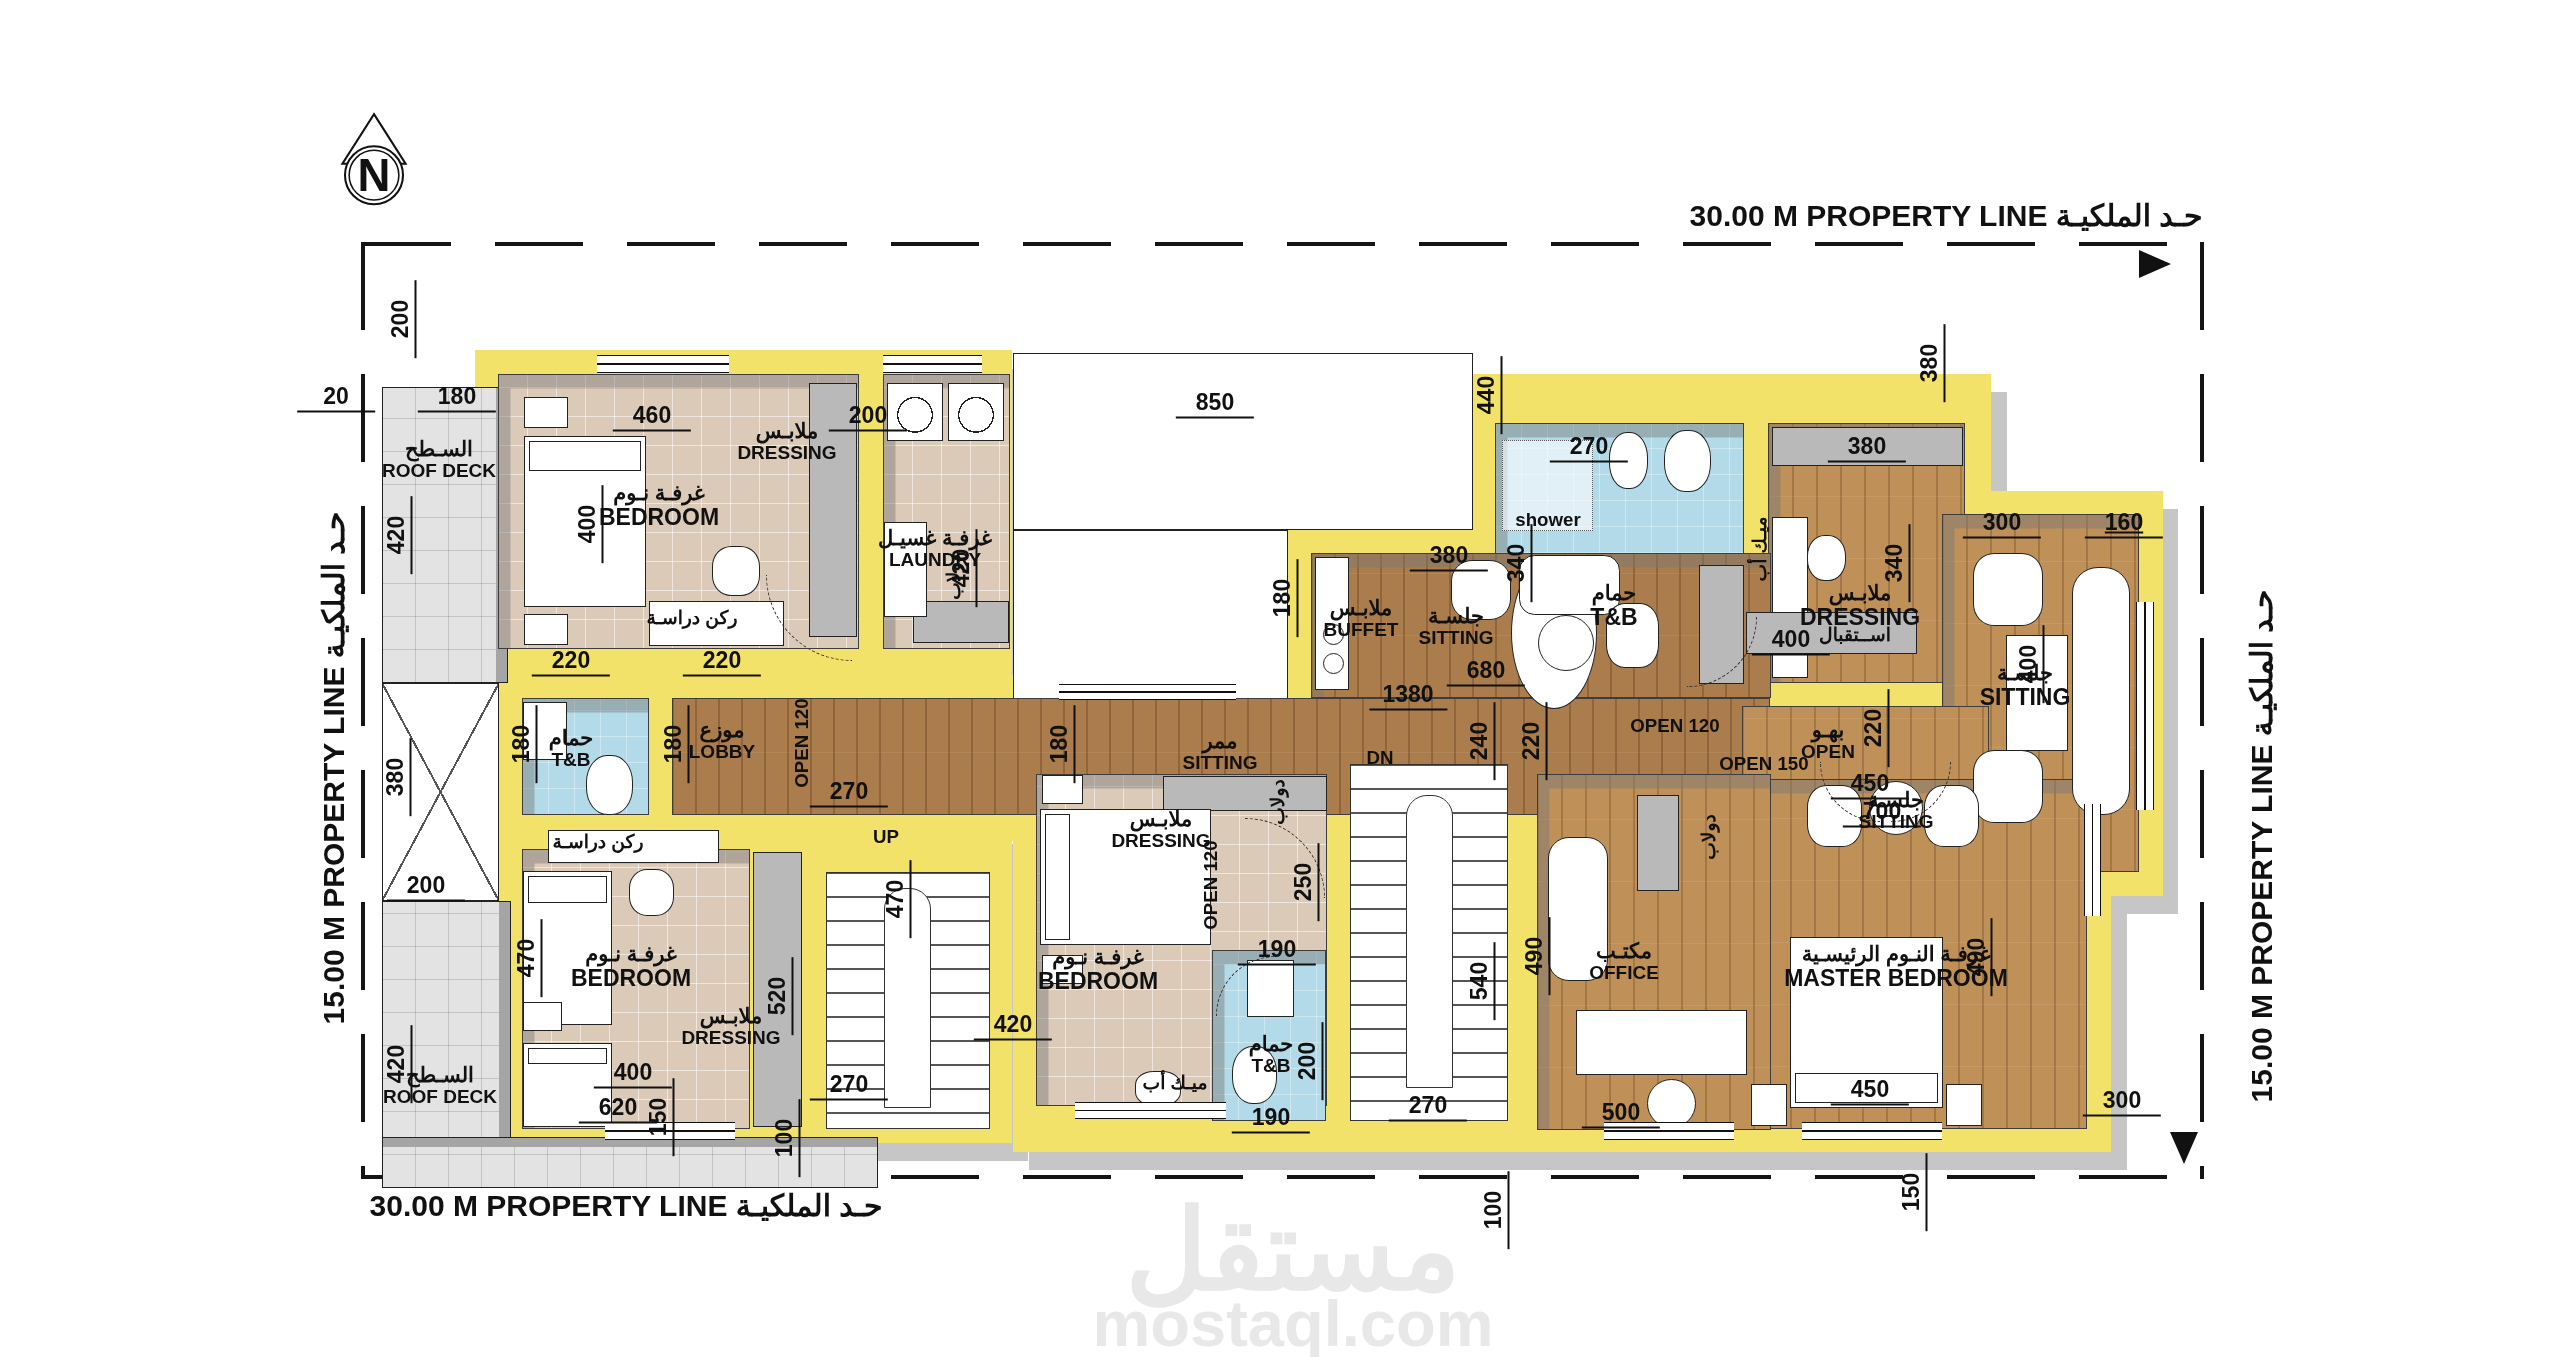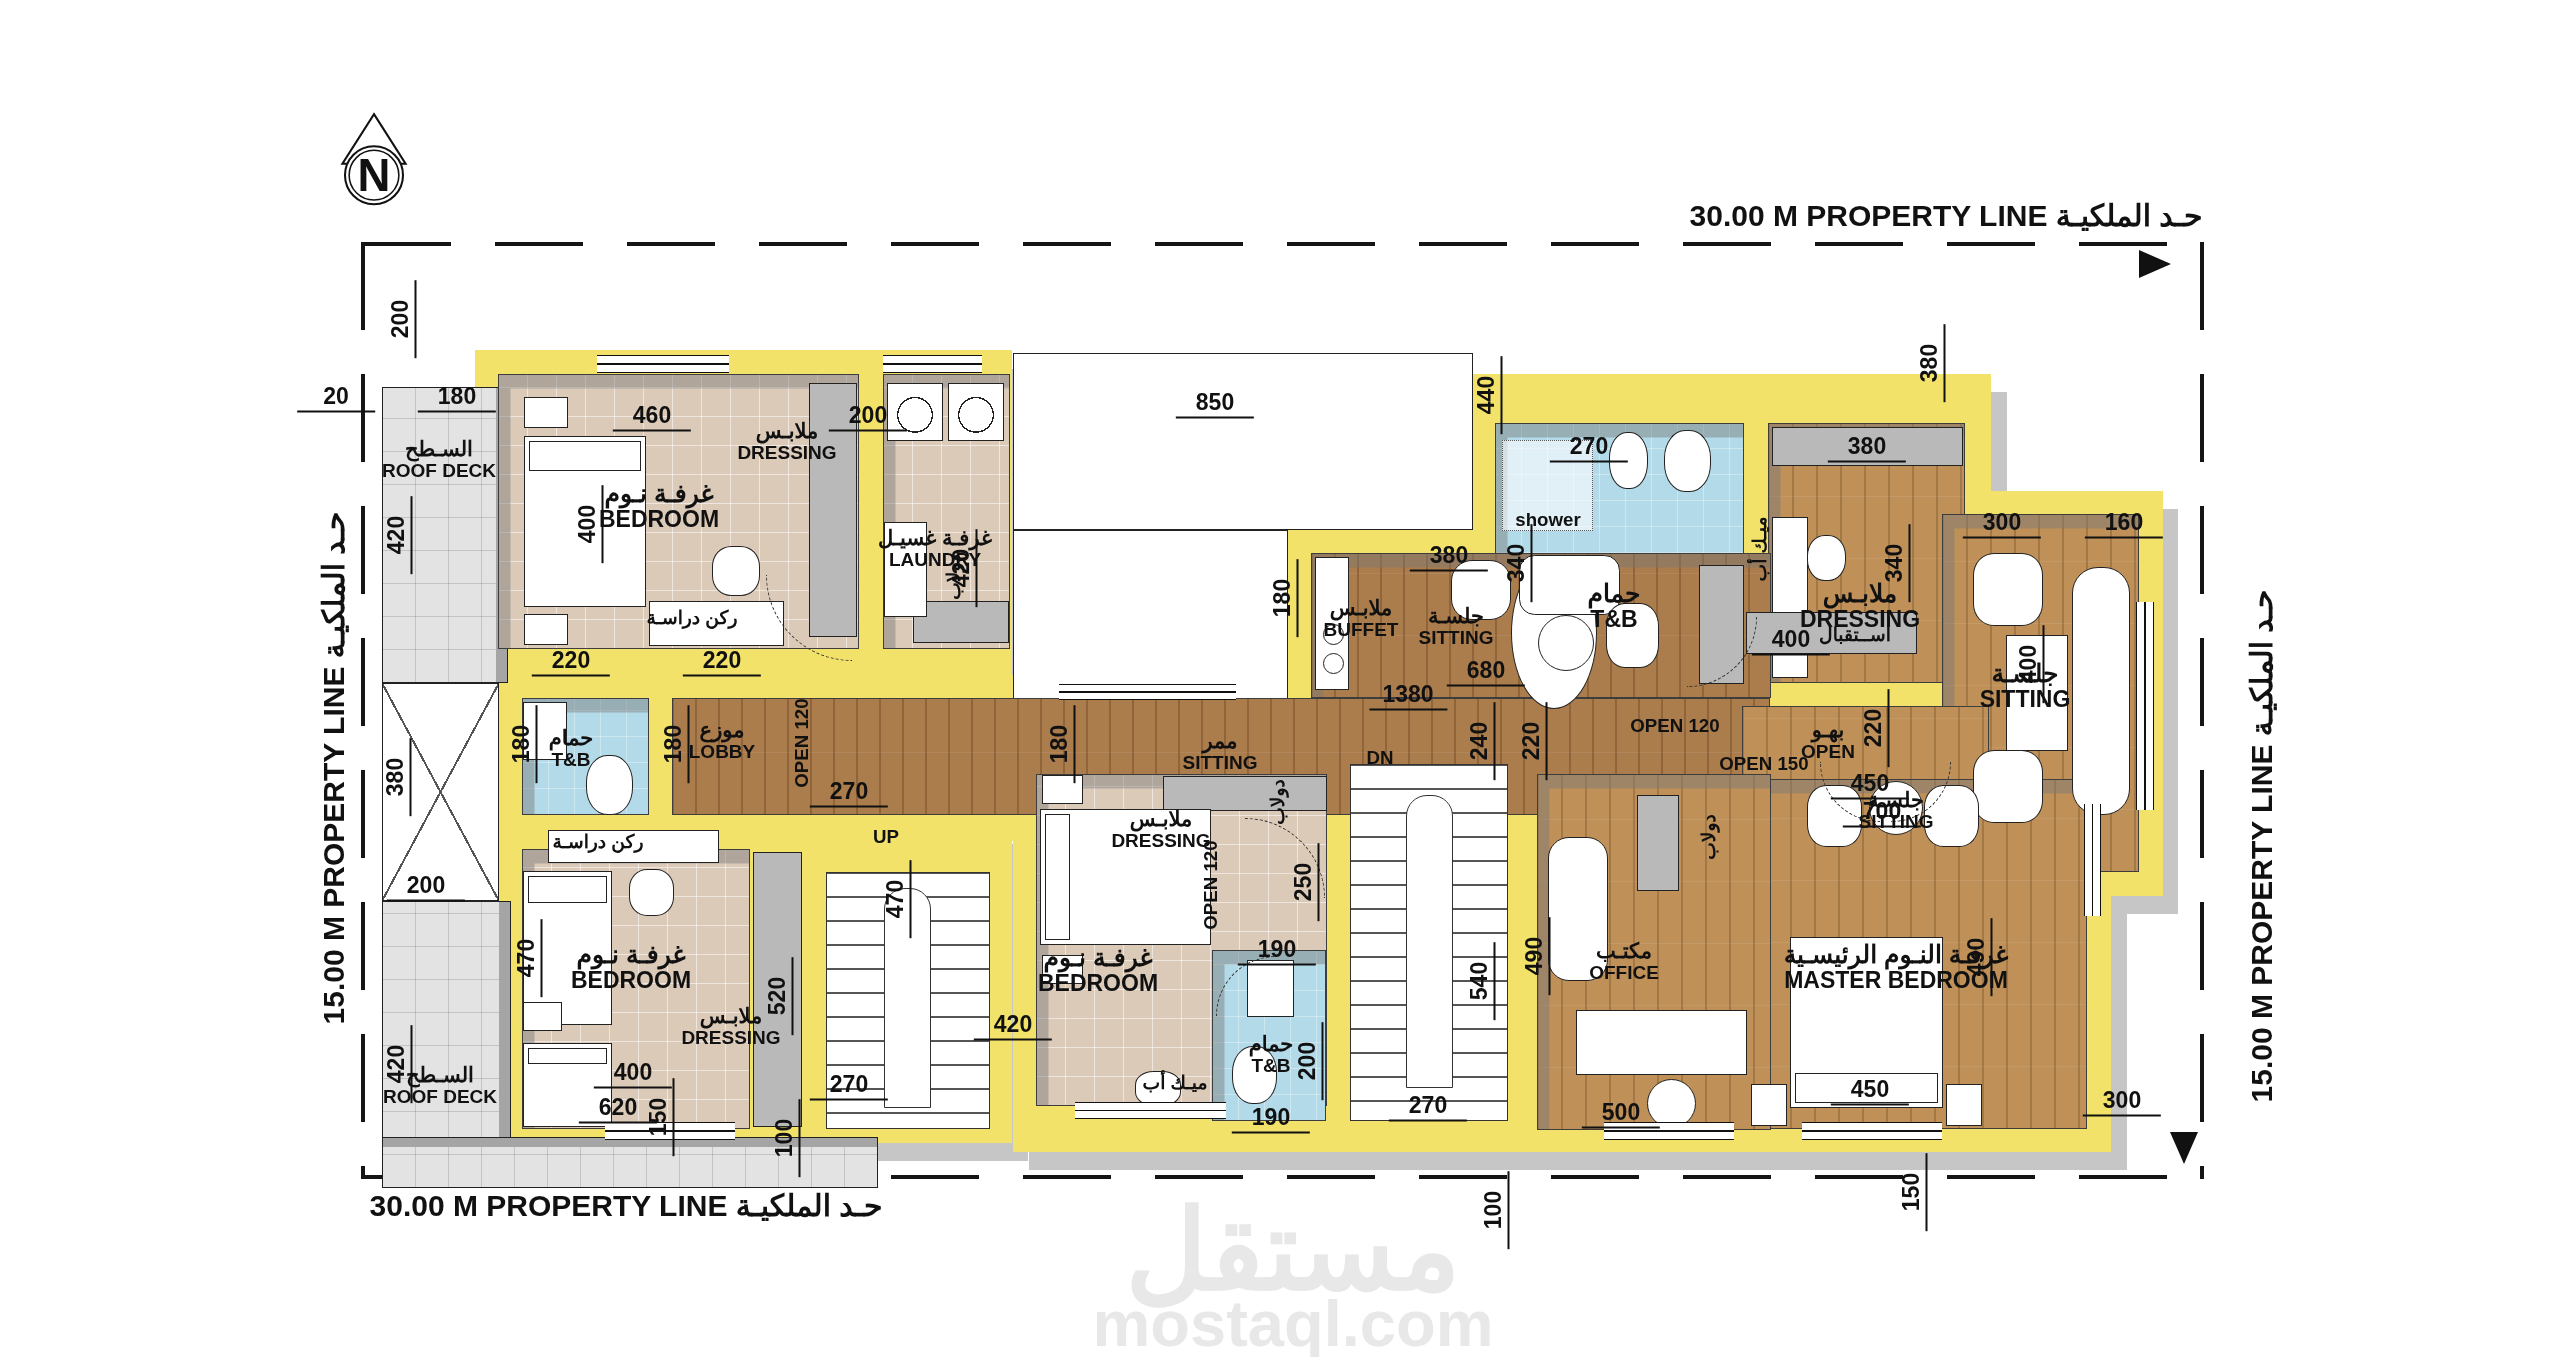--- a/index.html
+++ b/index.html
@@ -46,21 +46,21 @@
   .propline{position:absolute;}
   .prop-h{height:4.2px;background:repeating-linear-gradient(90deg,#151515 0 88px,transparent 88px 132px);}
   .prop-v{width:4.2px;background:repeating-linear-gradient(180deg,#151515 0 88px,transparent 88px 132px);}
   .tri{position:absolute;width:0;height:0;border-style:solid;}
   .dim{position:absolute;font-weight:bold;font-size:23px;white-space:nowrap;transform:translate(-50%,-50%);line-height:1;}
   .dim.v{transform:translate(-50%,-50%) rotate(-90deg);}
   .dim::after{content:"";position:absolute;left:50%;transform:translateX(-50%);top:calc(100% + 3.1px);width:78px;height:1.6px;background:#111;}
   .note{position:absolute;font-weight:bold;font-size:18.7px;white-space:nowrap;transform:translate(-50%,-50%);line-height:1;}
   .note.v{transform:translate(-50%,-50%) rotate(-90deg);}
   .room-label{position:absolute;transform:translate(-50%,-50%);text-align:center;font-weight:bold;line-height:1.08;white-space:nowrap;}
-  .room-label .ar{display:block;font-size:25px;}
+  .room-label .ar{display:block;font-size:21px;}
   .room-label .en{display:block;font-size:23px;}
   .room-label.small .ar{font-size:21px;}
   .room-label.small .en{font-size:19px;}
   .prop-label{position:absolute;font-weight:bold;font-size:30px;white-space:nowrap;transform:translate(-50%,-50%);}
   .prop-label.v{transform:translate(-50%,-50%) rotate(-90deg);}
   .wm{position:absolute;transform:translate(-50%,-50%);color:#e8e8e8;font-weight:bold;text-align:center;white-space:nowrap;}
   .wm-ar{font-size:112px;}
   .wm-en{font-size:65px;}
 </style>
 </head>
@@ -222,21 +222,21 @@
     <div class="dim" style="left: 652px; top: 415px;">460</div>
     <div class="dim" style="left: 868px; top: 415px;">200</div>
     <div class="dim" style="left: 1215px; top: 402px;">850</div>
     <div class="dim v" style="left: 1486px; top: 395px;">440</div>
     <div class="dim" style="left: 1589px; top: 446px;">270</div>
     <div class="dim" style="left: 1867px; top: 446px;">380</div>
     <div class="dim v" style="left: 1929px; top: 363px;">380</div>
     <div class="dim v" style="left: 1516px; top: 563px;">340</div>
     <div class="dim v" style="left: 1894px; top: 563px;">340</div>
     <div class="dim" style="left: 2002px; top: 522px;">300</div>
-    <div class="dim" style="left: 2124px; top: 522px;">160</div>
+    <div class="dim" style="left: 2124px; top: 522px; text-decoration: underline;">160</div>
     <div class="dim v" style="left: 2028px; top: 664px;">400</div>
     <div class="dim v" style="left: 587px; top: 524px;">400</div>
     <div class="dim v" style="left: 396px; top: 535px;">420</div>
     <div class="dim v" style="left: 961px; top: 568px;">420</div>
     <div class="dim v" style="left: 395px; top: 777px;">380</div>
     <div class="dim" style="left: 426px; top: 885px;">200</div>
     <div class="dim v" style="left: 396px; top: 1064px;">420</div>
     <div class="dim" style="left: 571px; top: 660px;">220</div>
     <div class="dim" style="left: 722px; top: 660px;">220</div>
     <div class="dim v" style="left: 521px; top: 744px;">180</div>

